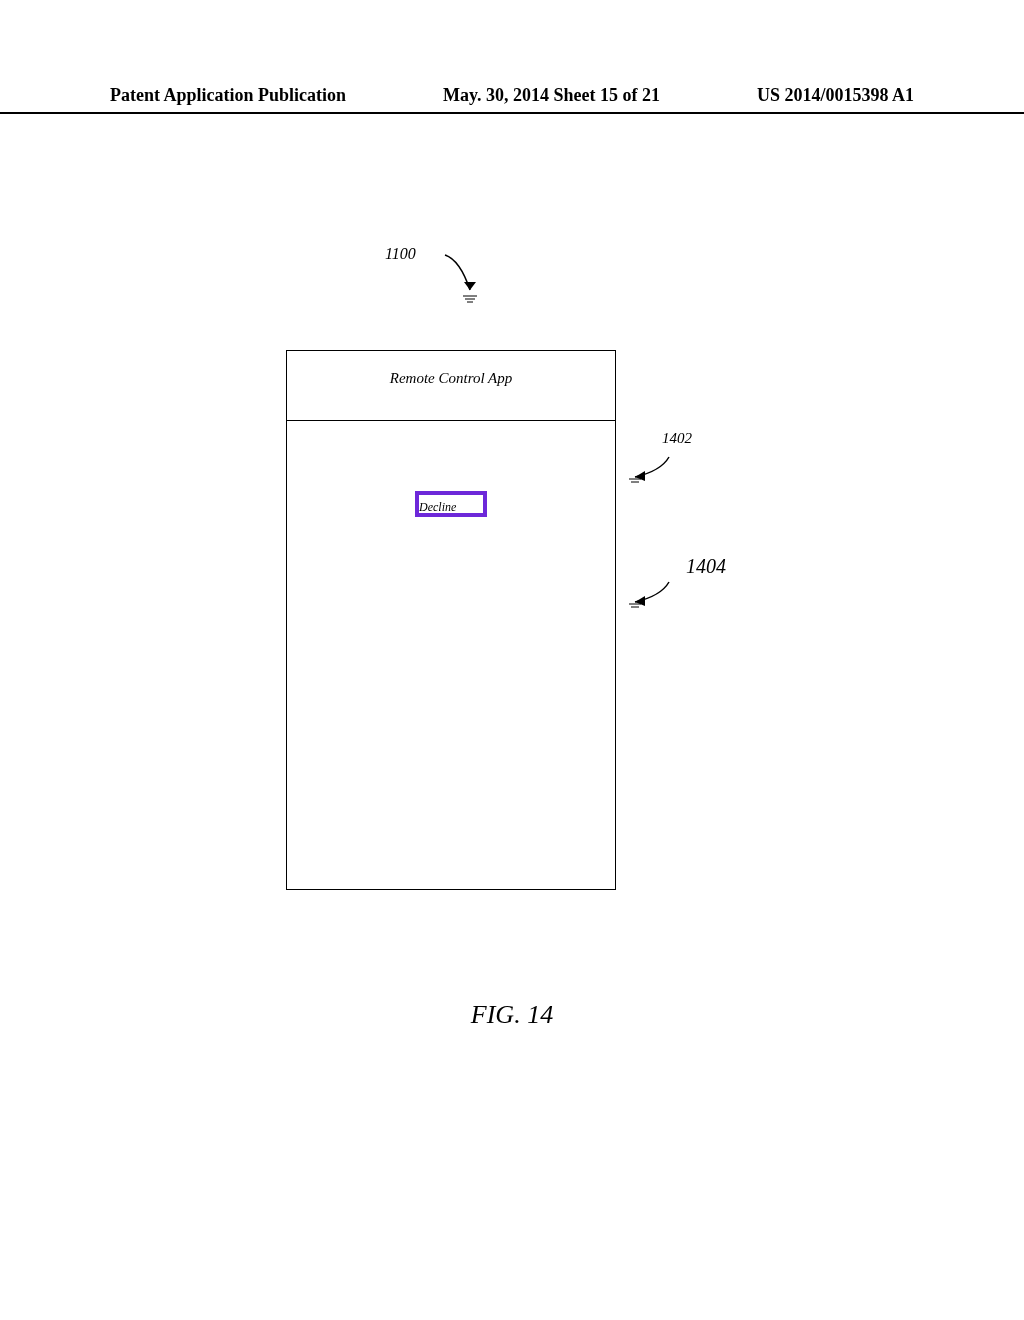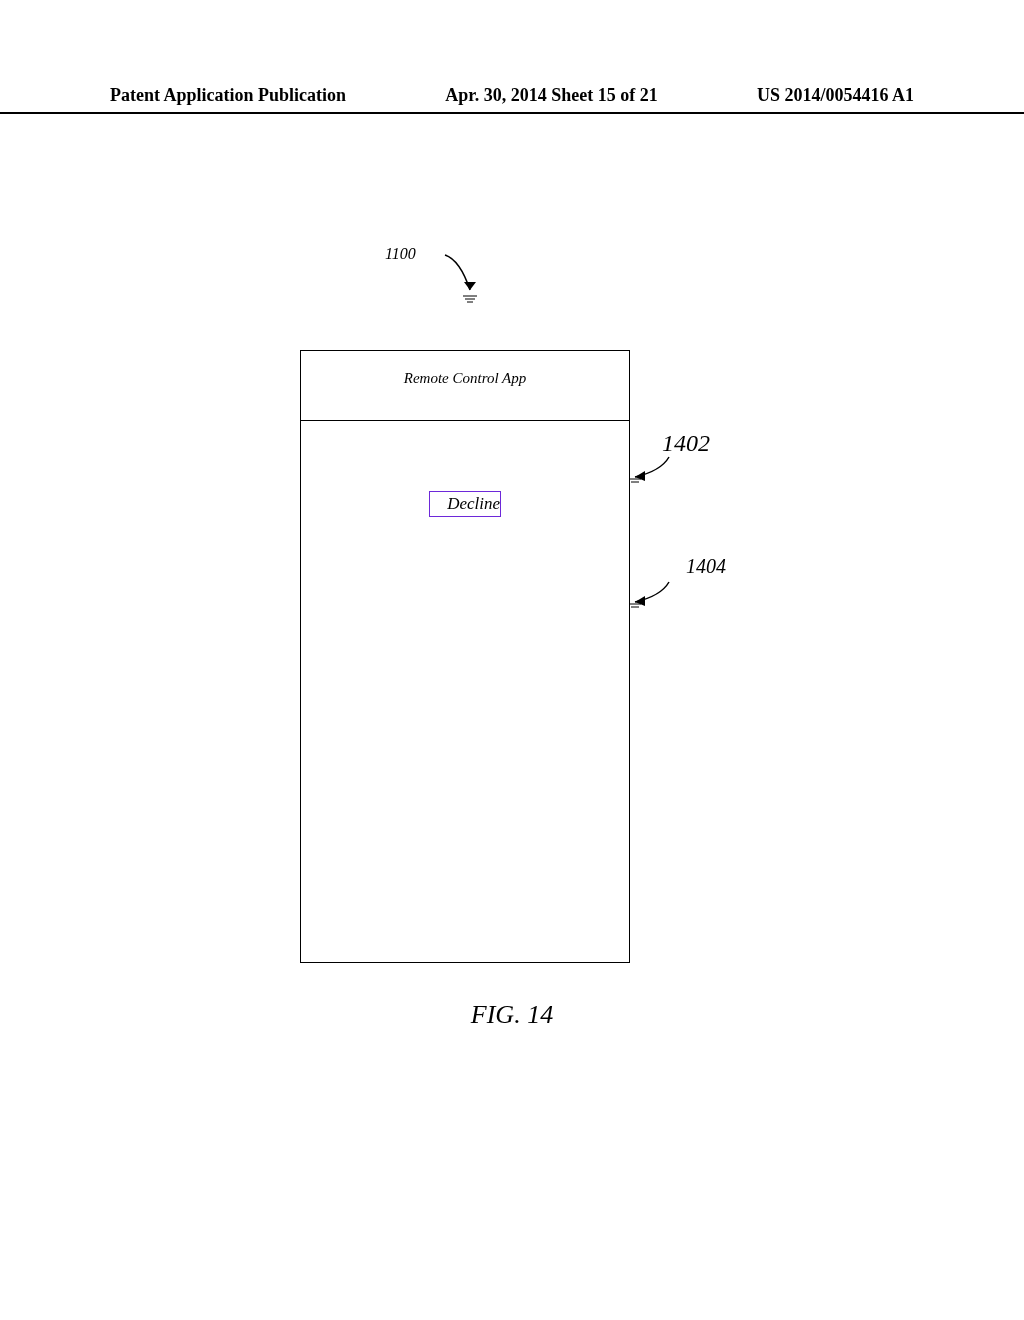--- a/index.html
+++ b/index.html
@@ -33,23 +33,23 @@
   .arrow-1100 {
     position: absolute;
     top: 250px;
     left: 440px;
     width: 50px;
     height: 55px;
   }
   .device-frame {
     position: absolute;
     top: 350px;
-    left: 300px;
+    left: 286px;
     width: 330px;
-    height: 613px;
+    height: 540px;
     border: 1px solid black;
   }
   .device-titlebar {
     height: 70px;
     border-bottom: 1px solid black;
     text-align: center;
     font-style: italic;
     font-size: 15px;
     padding-top: 18px;
     line-height: 1.2;
@@ -63,32 +63,32 @@
     text-align: center;
     font-style: italic;
     font-size: 15px;
     padding-top: 22px;
     line-height: 1.2;
   }
   .decline-button {
     margin: 70px auto 0 auto;
     width: 72px;
     height: 26px;
-    border: 1px solid #6d28d9;
-    text-align: right;
+    border: 4px solid #6d28d9;
+    text-align: left;
     font-style: italic;
-    font-size: 17px;
+    font-size: 12px;
     line-height: 24px;
   }
   .ref-1402 {
     position: absolute;
     top: 430px;
     left: 662px;
     font-style: italic;
-    font-size: 24px;
+    font-size: 15px;
   }
   .lead-1402 {
     position: absolute;
     top: 455px;
     left: 627px;
     width: 48px;
     height: 30px;
   }
   .ref-1404 {
     position: absolute;
@@ -113,22 +113,22 @@
     text-align: center;
     font-style: italic;
     font-size: 26px;
   }
 </style>
 </head>
 <body>
 
 <div class="page-header">
   <span>Patent Application Publication</span>
-  <span>Apr. 30, 2014  Sheet 15 of 21</span>
-  <span>US 2014/0054416 A1</span>
+  <span>May. 30, 2014  Sheet 15 of 21</span>
+  <span>US 2014/0015398 A1</span>
 </div>
 
 <div class="ref-1100">1100</div>
 <svg class="arrow-1100" viewBox="0 0 50 55">
   <path d="M 5 5 Q 20 10 30 40" stroke="black" fill="none" stroke-width="1.5"></path>
   <polygon points="30,40 24,32 36,32" fill="black"></polygon>
   <line x1="23" y1="46" x2="37" y2="46" stroke="black" stroke-width="1"></line>
   <line x1="25" y1="49" x2="35" y2="49" stroke="black" stroke-width="1"></line>
   <line x1="27" y1="52" x2="33" y2="52" stroke="black" stroke-width="1"></line>
 </svg>

